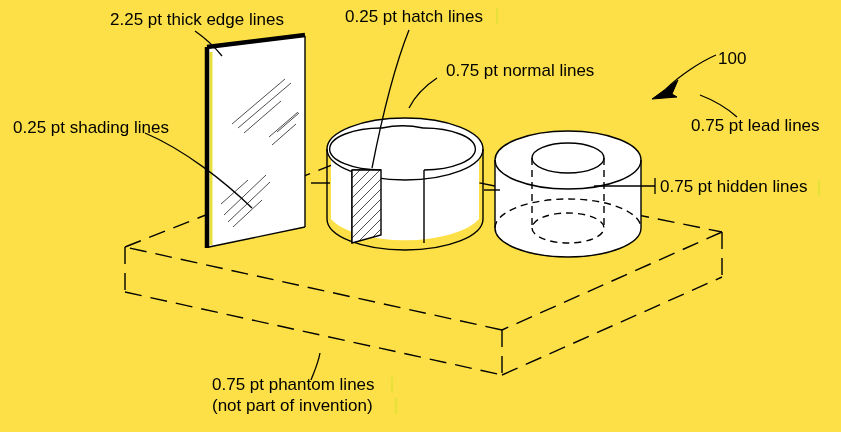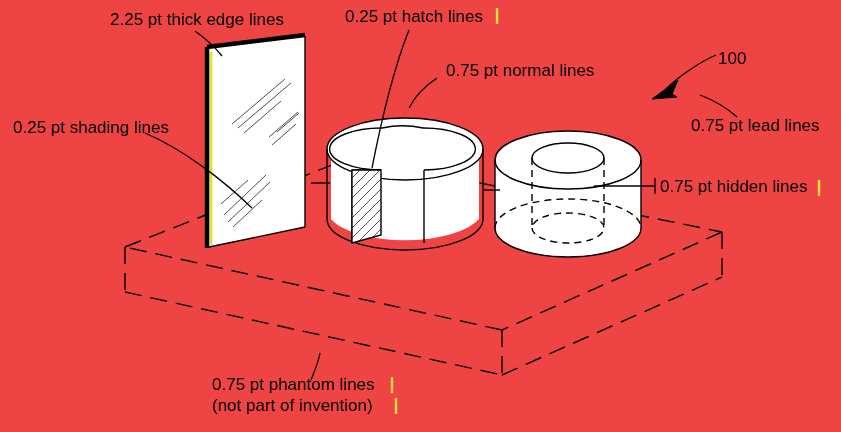--- a/index.html
+++ b/index.html
@@ -7,21 +7,21 @@
     padding: 0;
     background: #ffffff;
   }
   body {
     font-family: "Liberation Sans", sans-serif;
   }
   #figure-root {
     position: relative;
     width: 841px;
     height: 432px;
-    background: #ef4444;
+    background: #fde047;
     overflow: hidden;
   }
   #figure-svg {
     position: absolute;
     left: 0;
     top: 0;
     width: 841px;
     height: 432px;
     display: block;
   }

